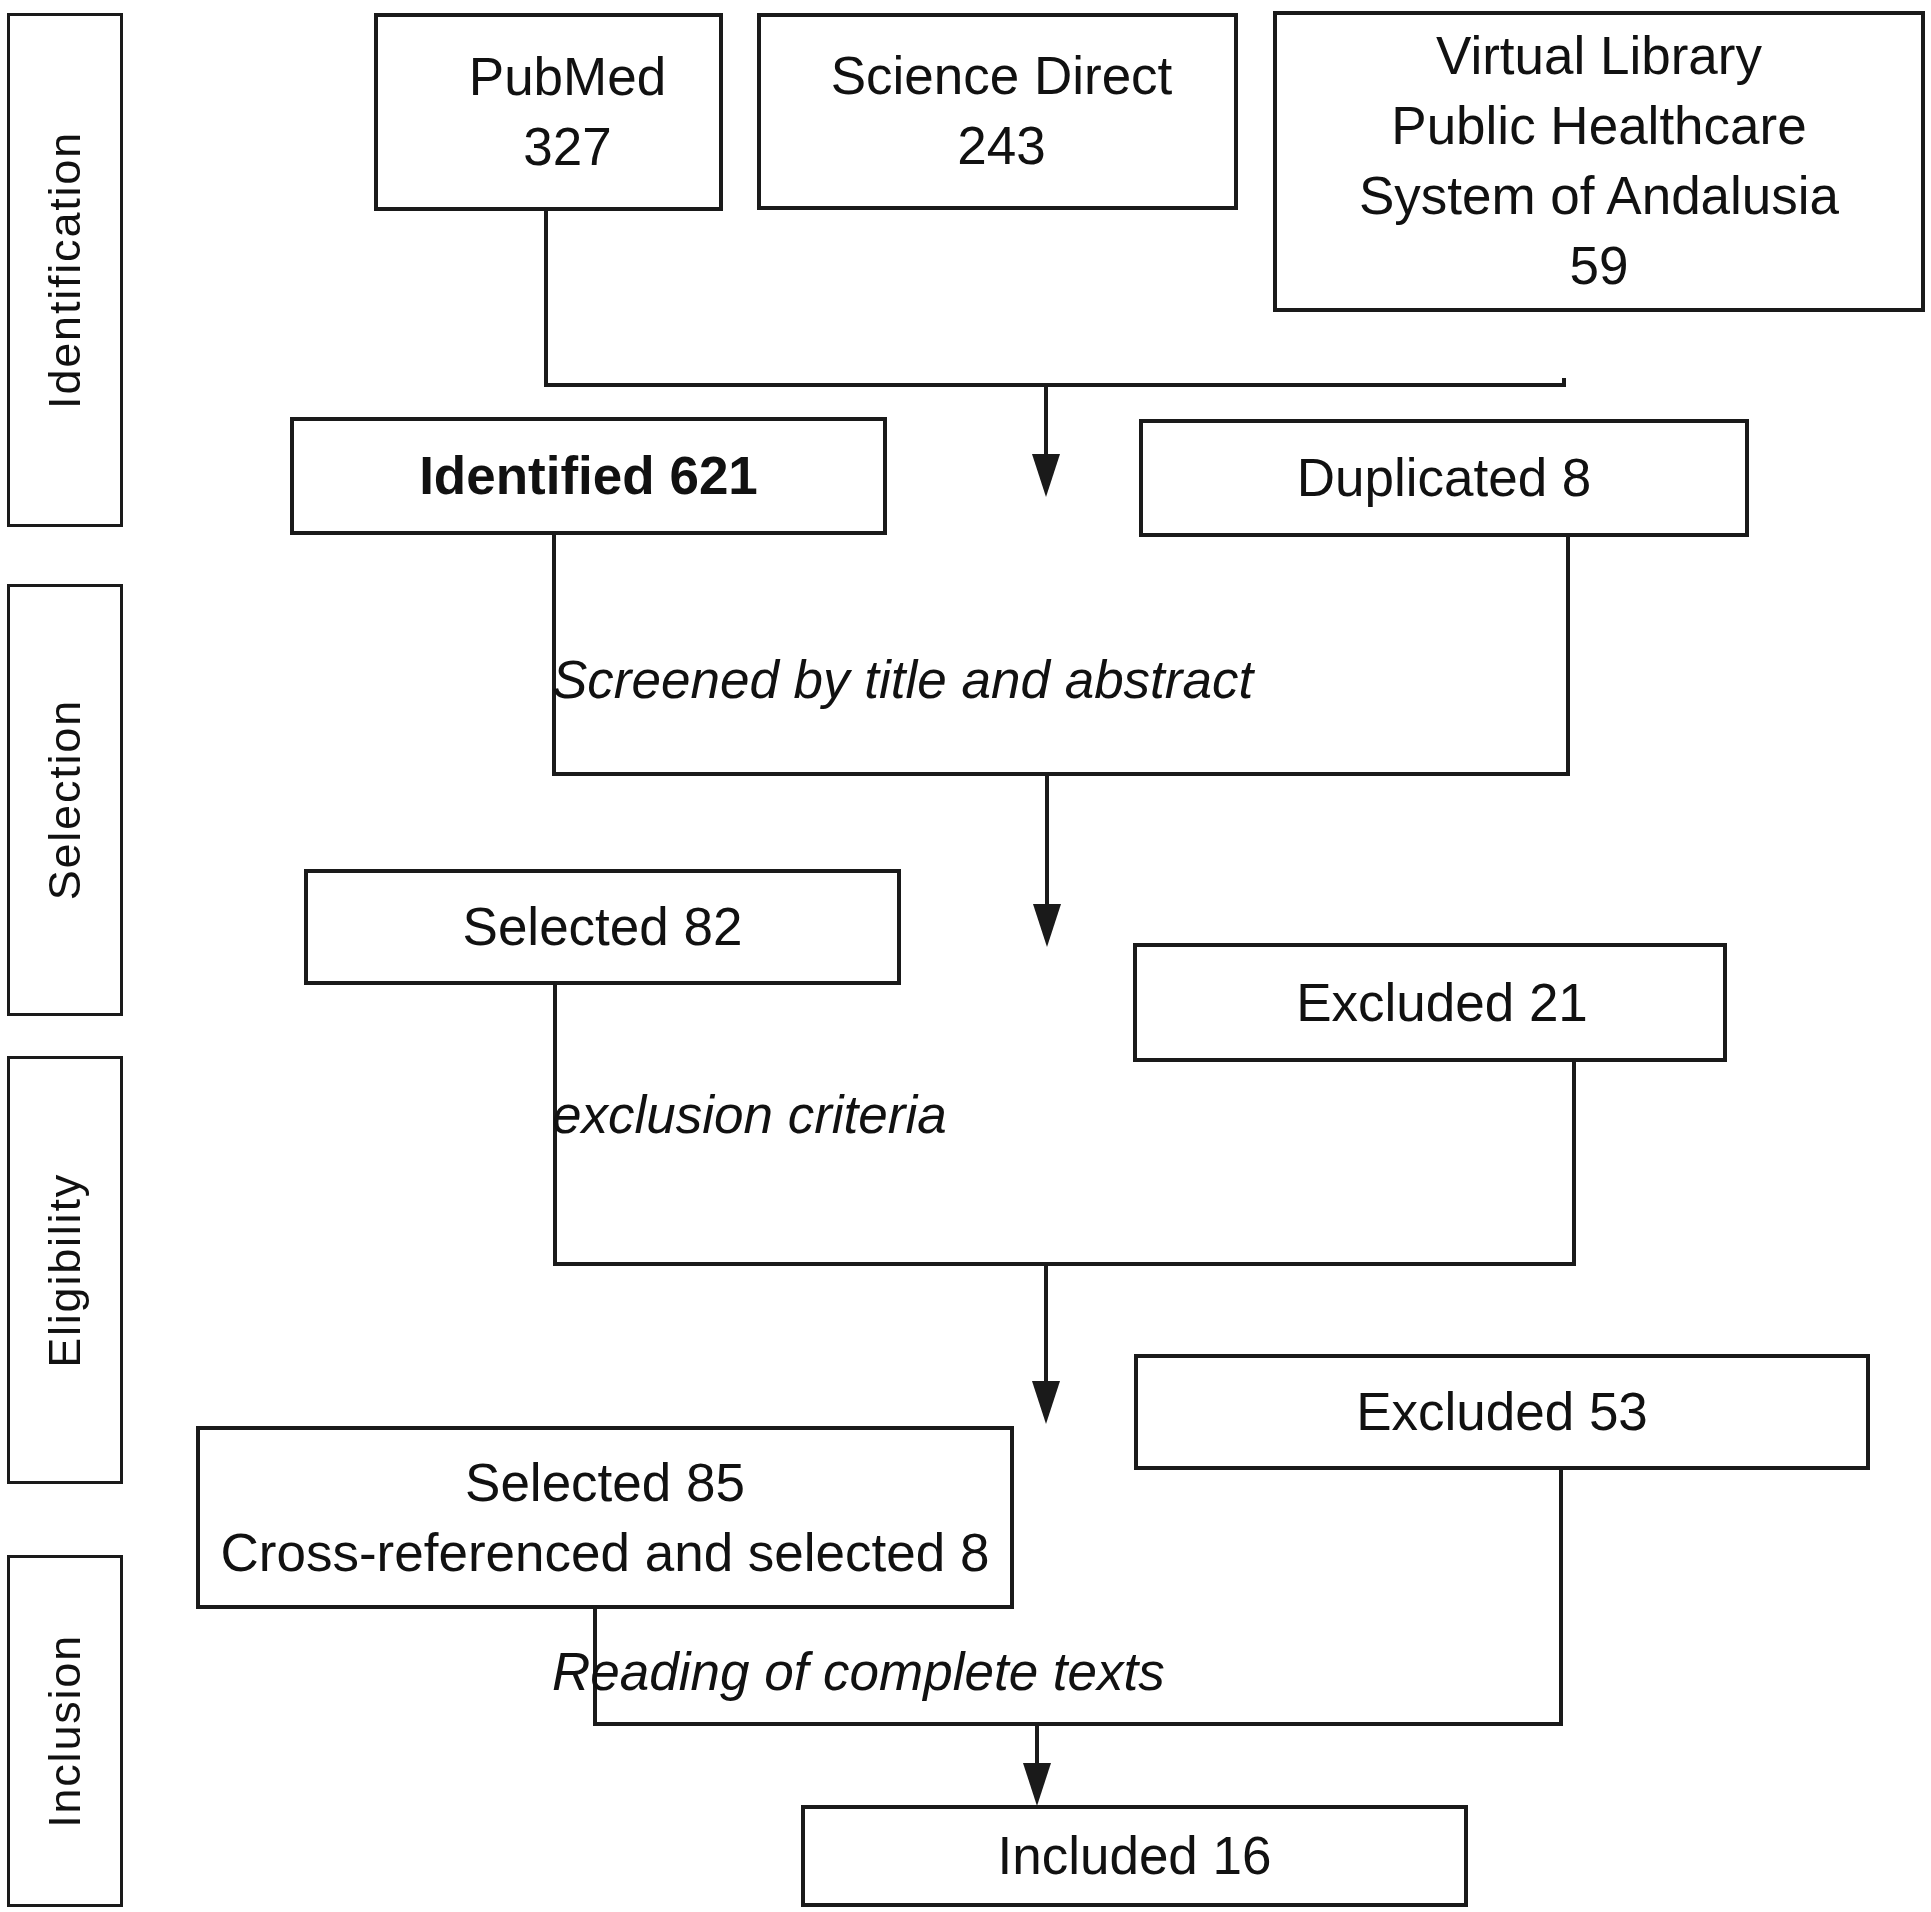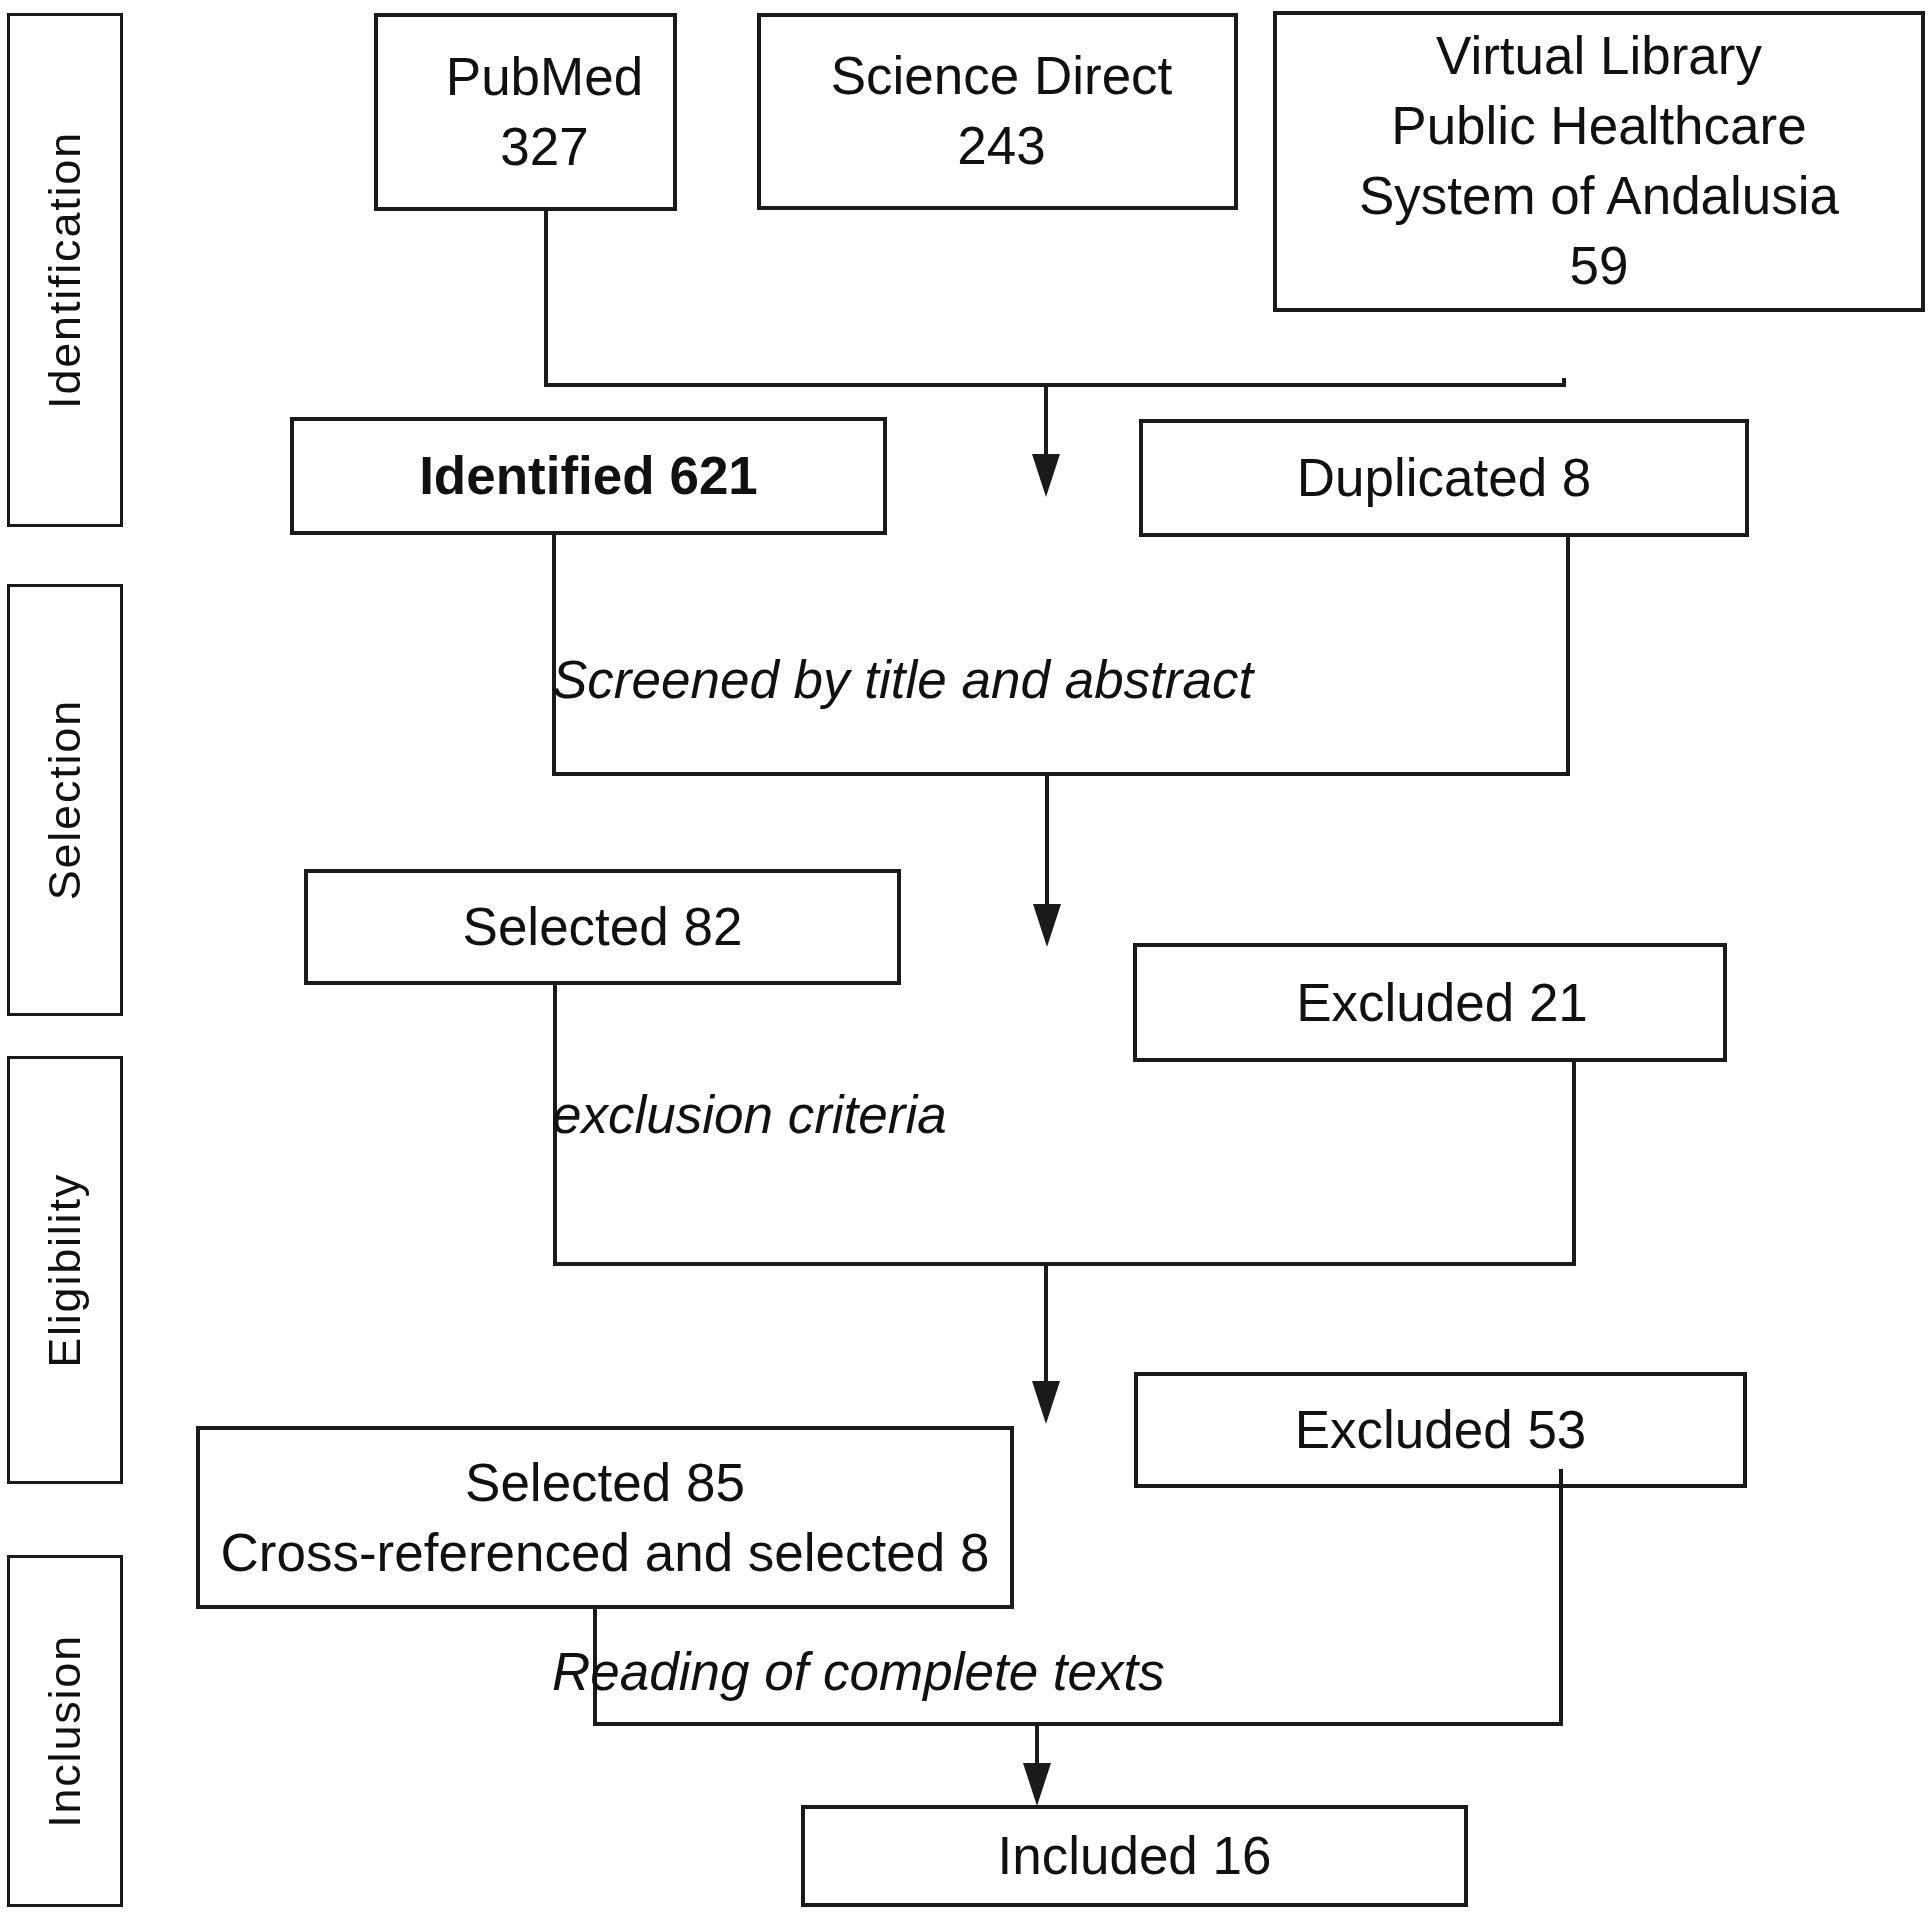--- a/index.html
+++ b/index.html
@@ -86,21 +86,21 @@
   <div class="sidebox" style="top:584px;height:432px;">
     <span class="vtext">Selection</span>
   </div>
   <div class="sidebox" style="top:1056px;height:428px;">
     <span class="vtext">Eligibility</span>
   </div>
   <div class="sidebox" style="top:1555px;height:352px;">
     <span class="vtext">Inclusion</span>
   </div>
 
-  <div class="node" style="left:374px;top:12.5px;width:303px;height:198px;padding-left:38px;">
+  <div class="node" style="left:374px;top:12.5px;width:349px;height:198px;padding-left:38px;">
     <div>PubMed</div>
     <div>327</div>
   </div>
   <div class="node" style="left:757px;top:12.5px;width:481px;height:197px;padding-left:8px;">
     <div>Science Direct</div>
     <div>243</div>
   </div>
   <div class="node" style="left:1273px;top:10.7px;width:652px;height:301px;">
     <div>Virtual Library</div>
     <div>Public Healthcare</div>
@@ -141,21 +141,21 @@
   <div class="flowlabel" style="left:552px;top:1068px;width:1034px;">
     <div>exclusion criteria</div>
   </div>
   <div class="vline" style="left:1044px;top:1265px;height:119px;"></div>
   <div class="arrowhead" style="left:1032px;top:1381px;"></div>
 
   <div class="node" style="left:196px;top:1426px;width:818px;height:183px;">
     <div>Selected 85</div>
     <div>Cross-referenced and selected 8</div>
   </div>
-  <div class="node" style="left:1134px;top:1354px;width:613px;height:116px;margin-top:18px;">
+  <div class="node" style="left:1134px;top:1354px;width:736px;height:116px;">
     <div>Excluded 53</div>
   </div>
 
   <div class="vline" style="left:593px;top:1607px;height:119px;"></div>
   <div class="vline" style="left:1559px;top:1469px;height:257px;"></div>
   <div class="hline" style="left:593px;top:1722px;width:970px;"></div>
   <div class="flowlabel" style="left:552px;top:1625px;width:1034px;">Reading of complete texts</div>
   <div class="vline" style="left:1035px;top:1725px;height:41px;"></div>
   <div class="arrowhead" style="left:1023px;top:1763px;"></div>
 

